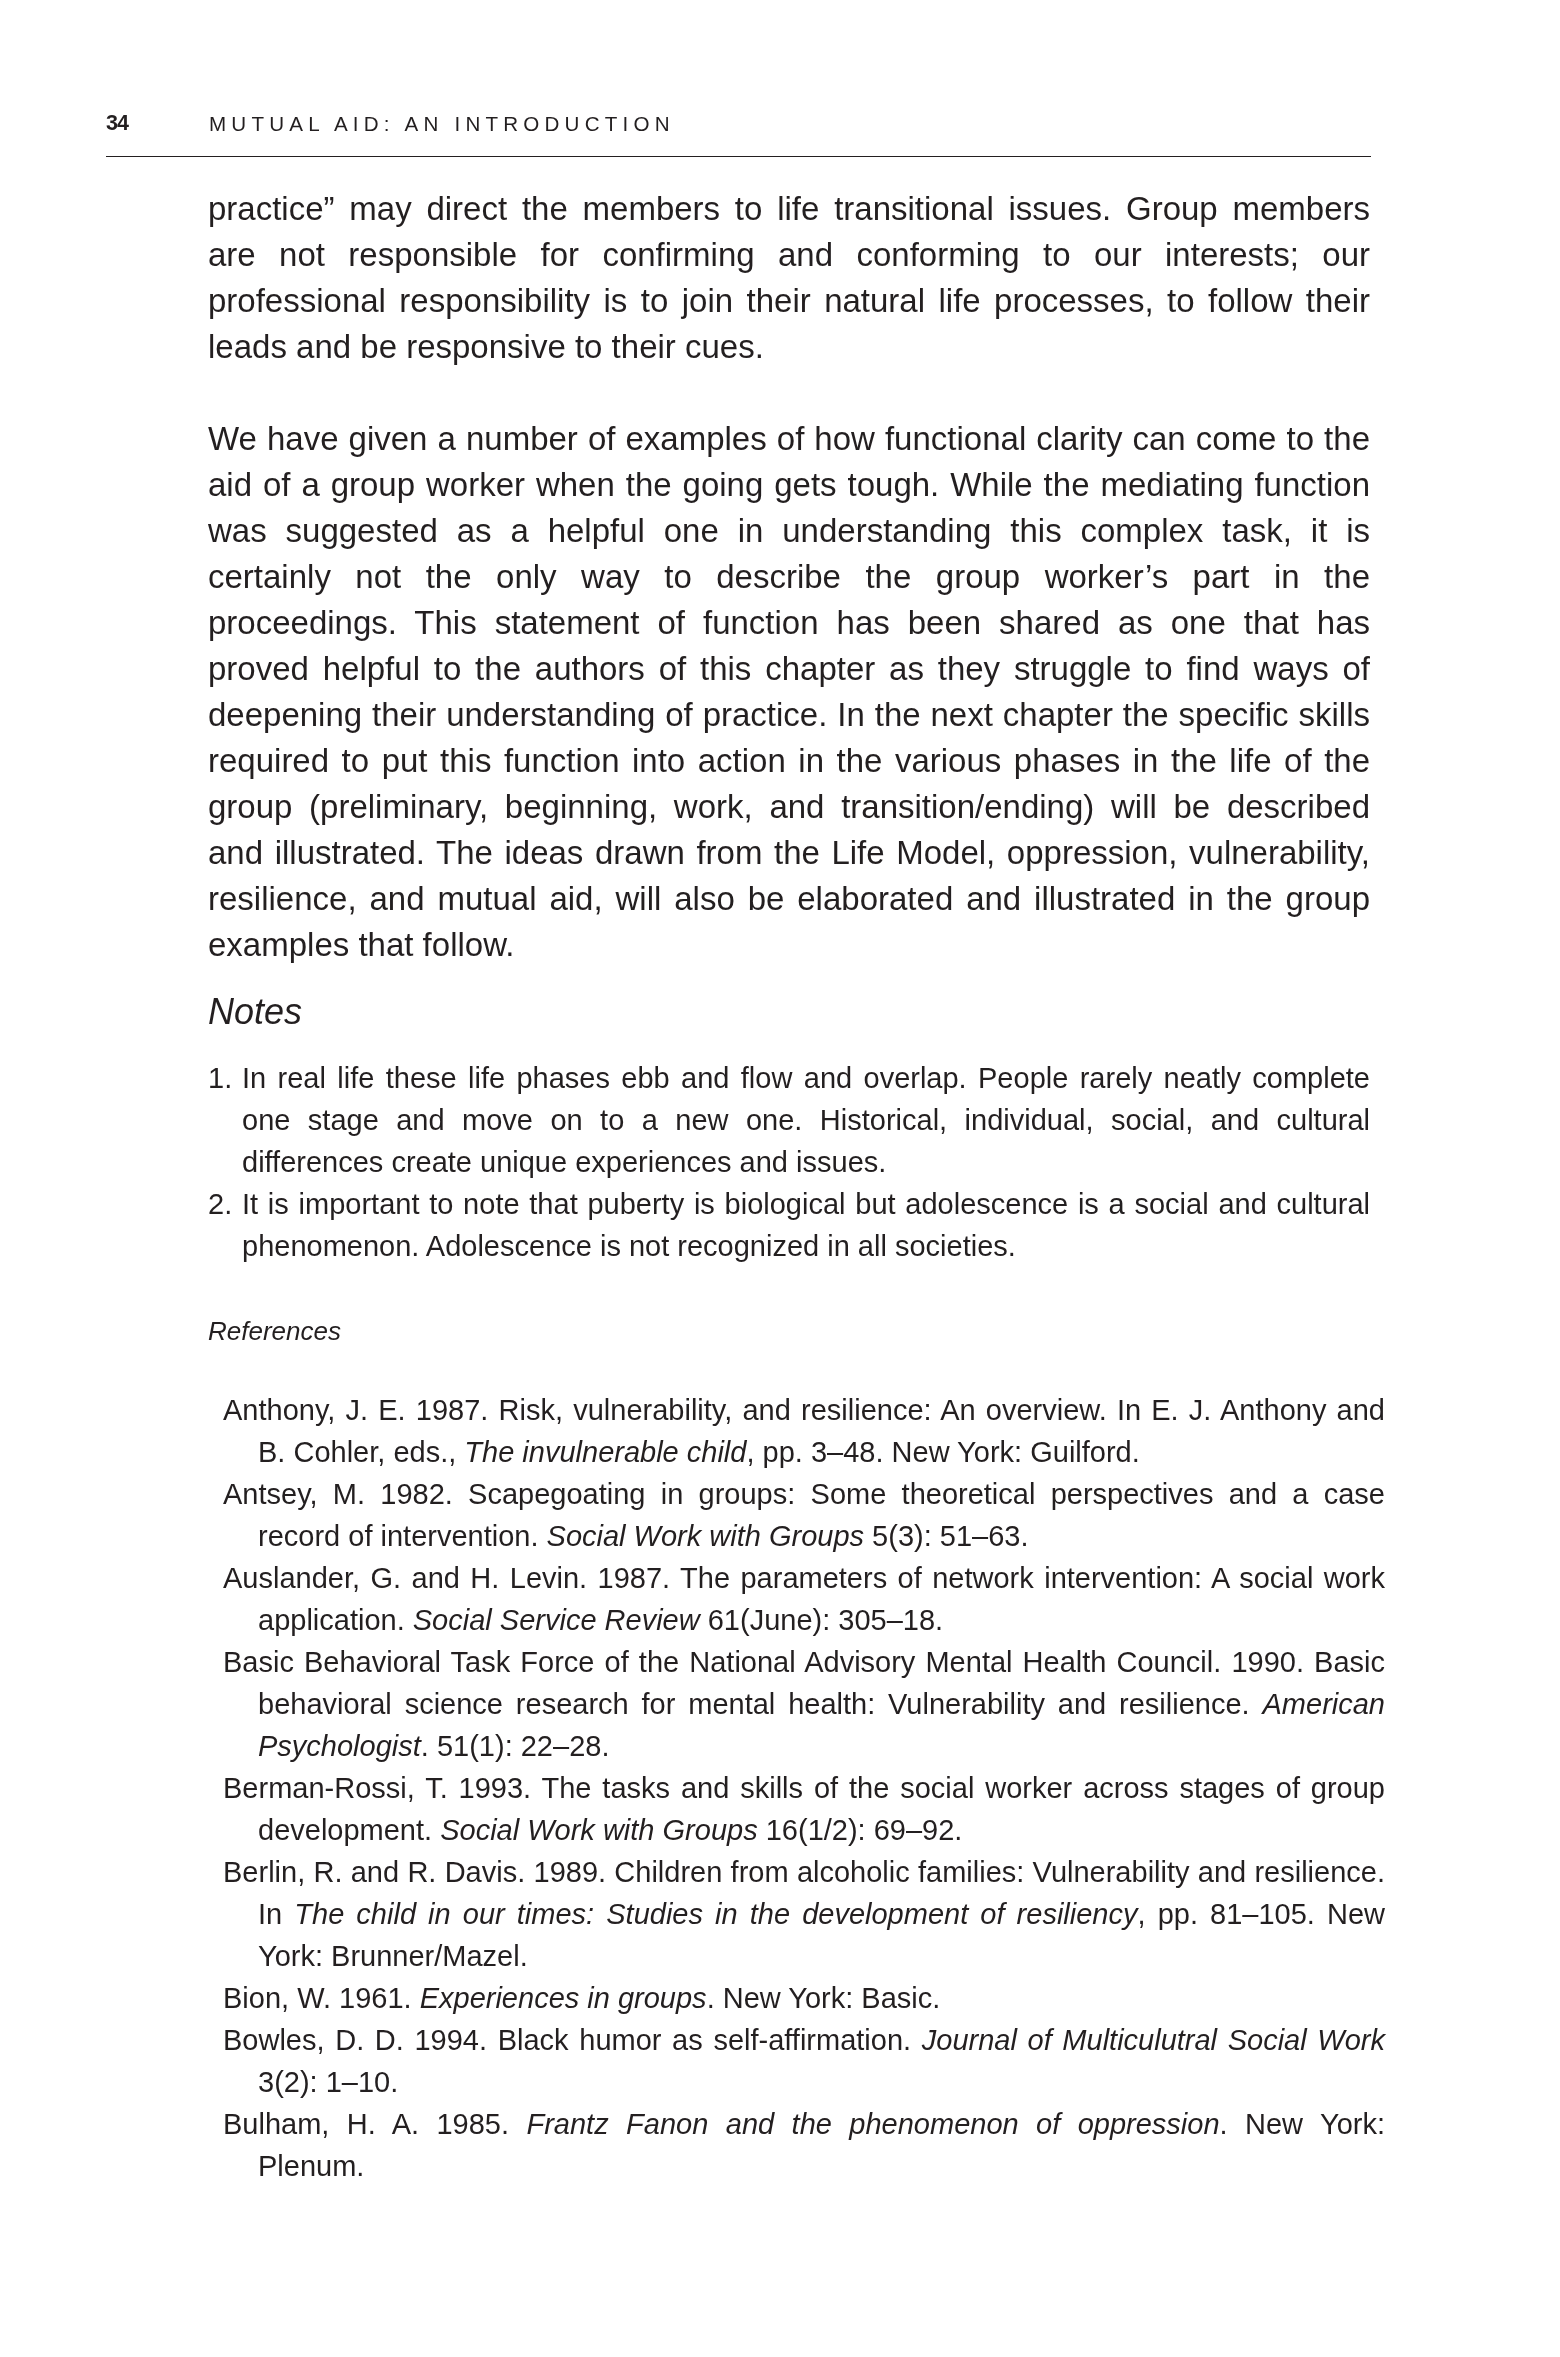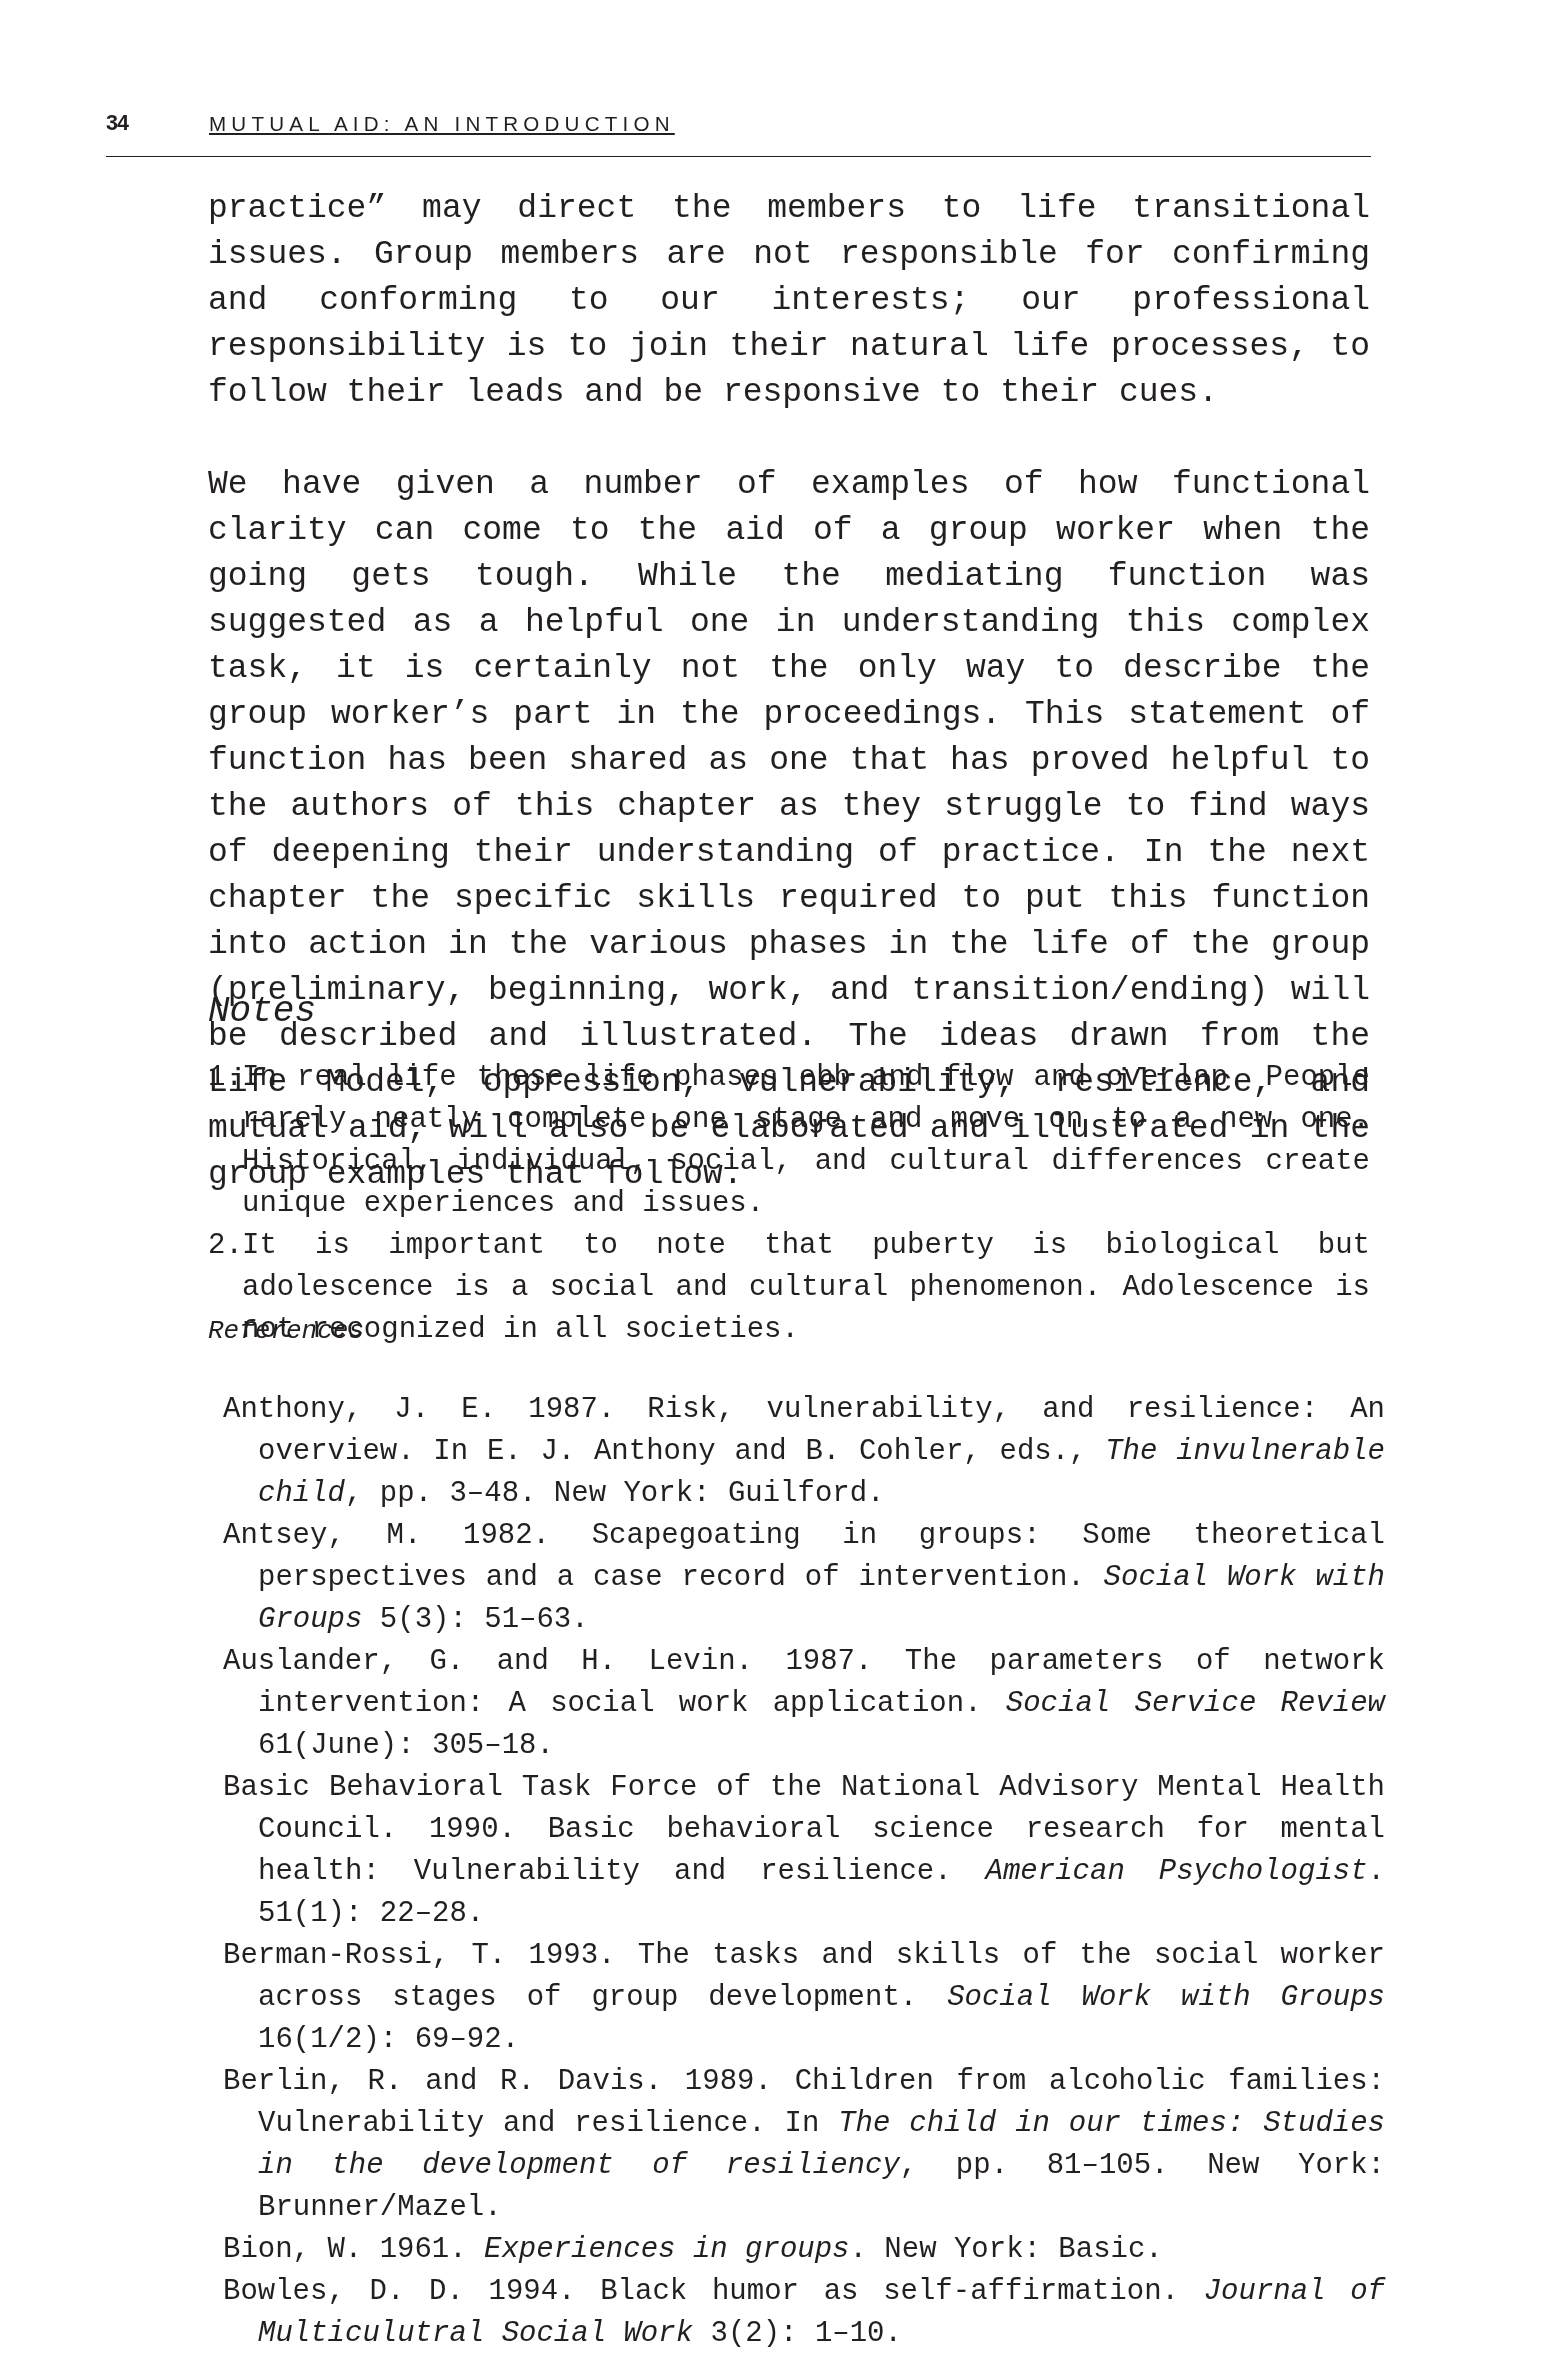--- a/index.html
+++ b/index.html
@@ -1,21 +1,21 @@
 <!DOCTYPE html>
 <html style="font-size:15px"><head>
 <meta charset="utf-8">
 <style>
   html, body { margin: 0; padding: 0; background: #ffffff; }
   body { width: 1561px; height: 2357px; position: relative; overflow: hidden; color: #231f20; }
   .page { position: absolute; left: 0; top: 0; width: 1248px; height: 2357px; }
   .running-head { position: absolute; left: 106px; top: 105px; width: 1265px; height: 51px; border-bottom: 1.9px solid #231f20; }
   .folio { position: absolute; left: 0; top: 5.6px; font-family: "Liberation Sans", sans-serif; font-size: 21.5px; font-weight: bold; letter-spacing: -0.9px; }
-  .head-title { position: absolute; left: 103px; top: 6.6px; font-family: "Liberation Sans", sans-serif; font-size: 20.6px; letter-spacing: 5.2px; text-decoration: underline; }
-  .column { position: absolute; left: 208px; width: 1162px; font-family: Liberation Mono, monospace; }
+  .head-title { position: absolute; left: 103px; top: 6.6px; font-family: "Liberation Sans", sans-serif; font-size: 20.6px; letter-spacing: 5.2px; }
+  .column { position: absolute; left: 208px; width: 1162px; font-family: Liberation Sans, sans-serif; }
   .body-text { top: 186px; font-size: 33px; line-height: 46px; }
   .body-text p { margin: 0; text-align: justify; text-align-last: left; hyphens: none; }
   .body-text p + p { margin-top: 46px; }
   .notes-head { top: 991px; font-size: 36px; font-style: italic; line-height: 42px; }
   .notes { top: 1057px; font-size: 29px; line-height: 42px; margin: 0; padding: 0; list-style: none; }
   .note { position: relative; padding-left: 34px; text-align: justify; text-align-last: left; }
   .note-num { position: absolute; left: 0; top: 0; }
   .refs-head { top: 1310px; font-size: 26px; font-style: italic; line-height: 42px; }
   .refs { top: 1374px; font-size: 29px; line-height: 42px; margin: 15px; padding: 0; list-style: none; }
   .ref { padding-left: 35px; text-indent: -35px; text-align: justify; text-align-last: left; }

